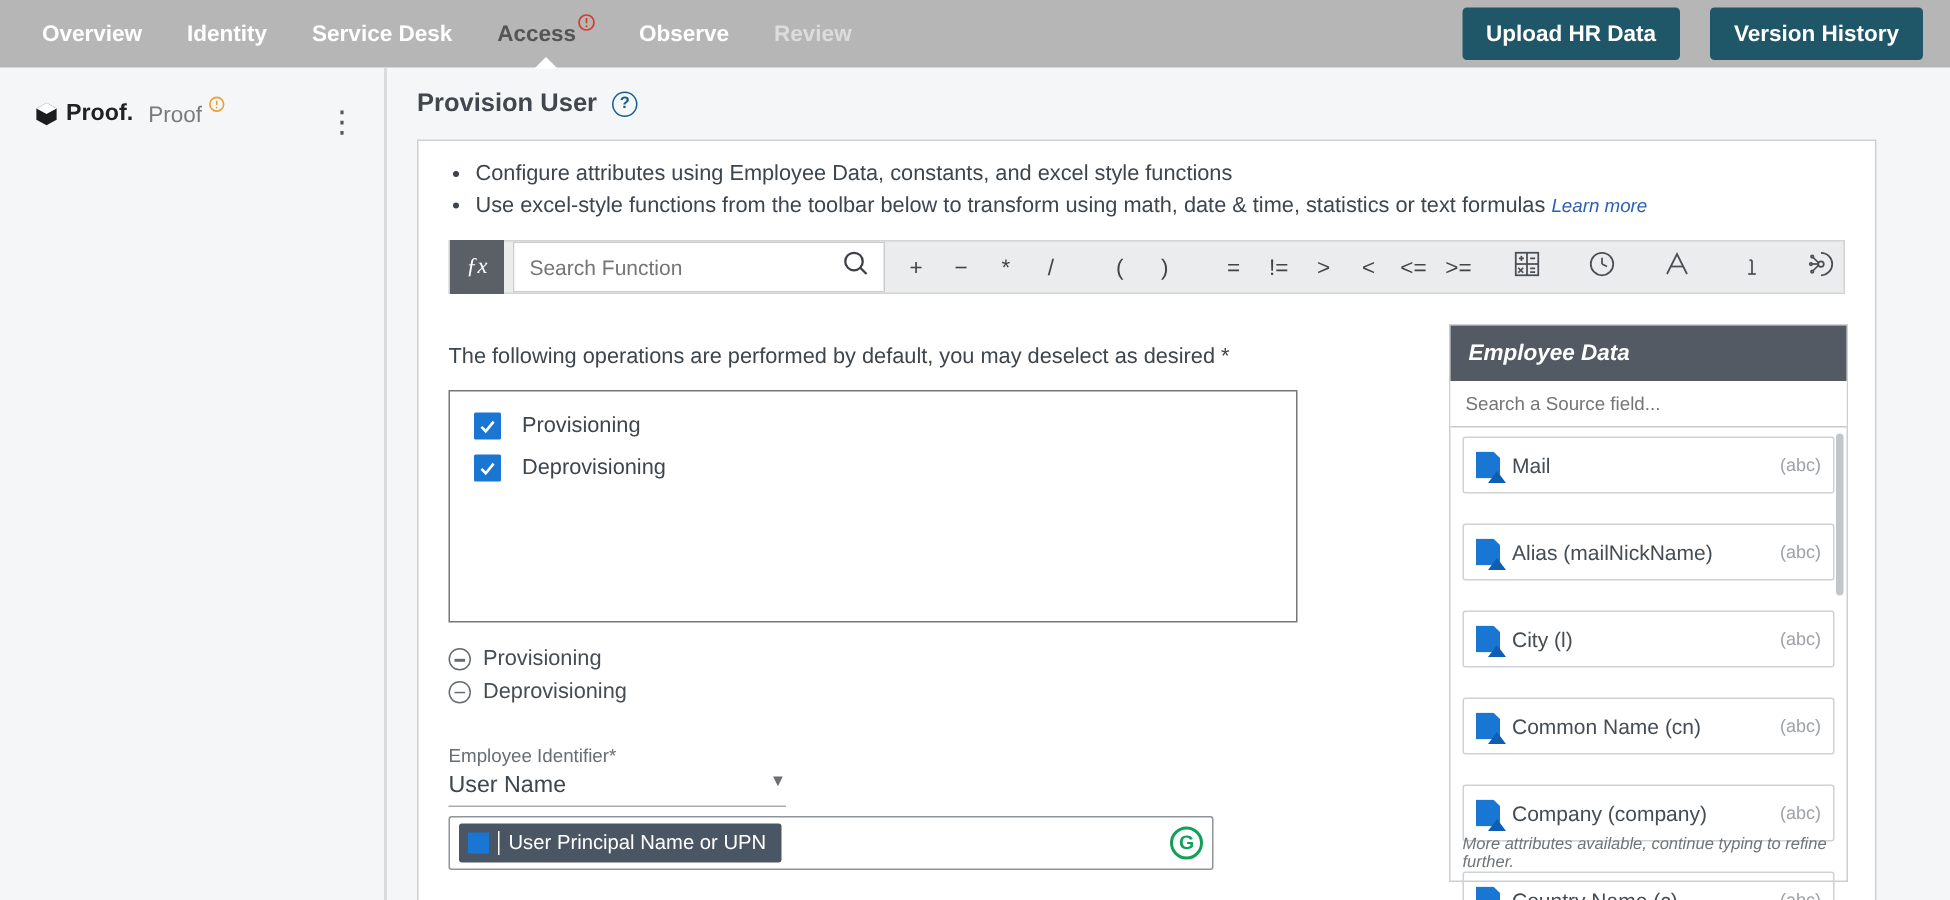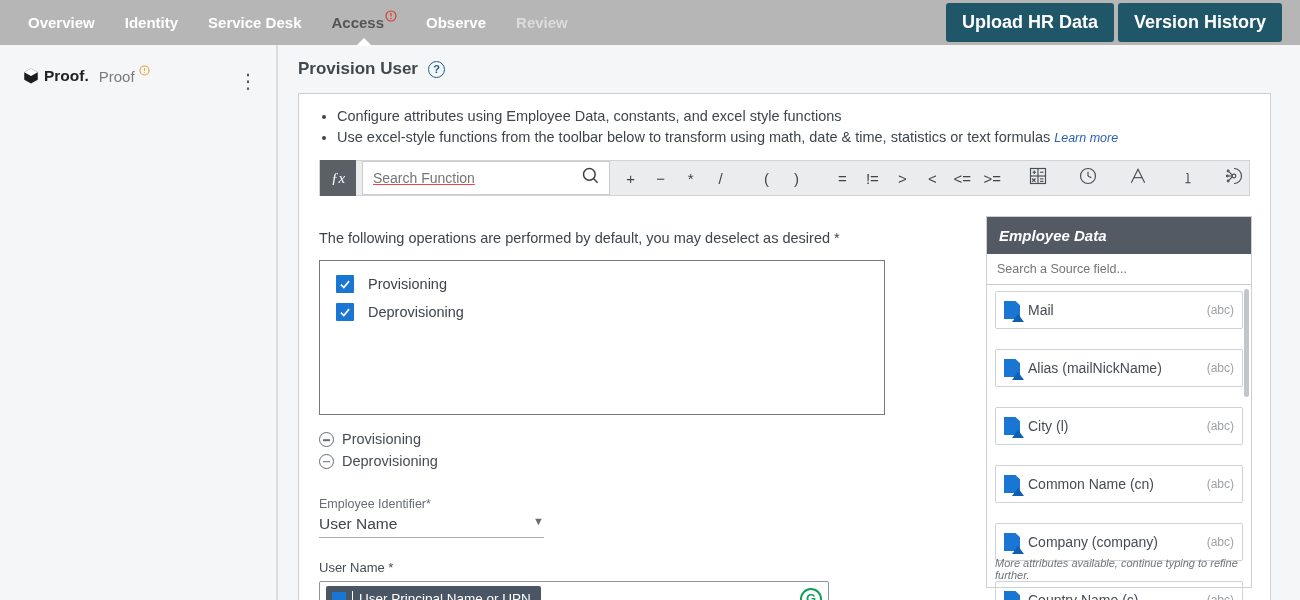--- a/index.html
+++ b/index.html
@@ -7,45 +7,45 @@
 
   
   .topnav { height:45px; background:#b6b6b6; display:flex; align-items:center; padding:0 18px 0 28px; }
   .nav-tabs { display:flex; gap:30px; align-items:flex-end; height:100%; }
   .nav-tab { font-weight:600; font-size:15px; color:#fff; cursor:pointer; position:relative; display:flex; align-items:center; height:100%; }
   .nav-tab.active { color:#555; }
   .nav-tab.active::after { content:""; position:absolute; bottom:-1px; left:50%; transform:translateX(-50%); width:0; height:0; border-left:8px solid transparent; border-right:8px solid transparent; border-bottom:8px solid #fff; }
   .nav-tab.dim { color:#dcdcdc; }
   .nav-sup { position:relative; top:-6px; left:1px; }
   .spacer { flex:1; }
-  .btn { background:#1f5668; color:#fff; padding:9px 16px; border-radius:3px; font-weight:600; font-size:18px; cursor:pointer; border:none; margin-left:4px; }
+  .btn { background:#1f5668; color:#fff; padding:9px 16px; border-radius:3px; font-weight:600; font-size:15px; cursor:pointer; border:none; margin-left:20px; }
 
   
   .layout { display:flex; height:555px; }
-  .sidebar { width:278px; border-right:2px solid #dcdcdc; }
+  .sidebar { width:258px; border-right:2px solid #dcdcdc; }
   .side-hdr { display:flex; align-items:center; padding:22px 14px 18px 22px; gap:10px; position:relative; }
   .logo-txt { font-size:15.5px; font-weight:700; color:#222; display:flex; align-items:center; gap:4px;}
   .brand-txt { font-size:15px; color:#7a7a7a; position:relative; }
   .brand-sup { position:relative; top:-6px; left:0px; }
   .kebab { position:absolute; right:18px; top:24px; color:#555; cursor:pointer; font-size:20px; }
   .add-btn { display:block; margin:8px auto; background:#4a5663; color:#fff; border:none; width:200px; padding:11px 0; font-weight:600; font-size:14.5px; border-radius:2px; cursor:pointer; }
 
   
   .main { flex:1; padding:14px 0 0 20px; overflow:hidden; position:relative; }
   .page-title { font-size:17px; font-weight:600; color:#40474e; display:flex; align-items:center; gap:10px; }
   .help-circ { width:17px; height:17px; border:1.6px solid #175f8f; color:#175f8f; border-radius:50%; font-size:11px; display:flex; align-items:center; justify-content:center; font-weight:700; cursor:pointer;}
   .panel { border:1px solid #cfcfcf; margin-top:14px; background:#fff; padding:12px 20px 0 20px; width:973px; height:510px; position:relative; }
   ul.inst { list-style:disc; padding-left:18px; color:#3e454c; font-size:14.5px; line-height:1.45; }
   .learn { color:#2a5fb5; font-size:12.5px; font-style:italic; cursor:pointer; }
 
   
   .ftbar { margin-top:12px; height:36px; background:#eaeced; display:flex; align-items:center; border:1px solid #d3d3d3;}
   .fx { width:36px; height:36px; background:#5b5f66; color:#fff; display:flex; align-items:center; justify-content:center; font-style:italic; font-family:'Times New Roman',serif; font-size:15px;}
   .srch-wrap { background:#fff; height:34px; border:1px solid #ccc; margin:0 6px 0 6px; display:flex; align-items:center; width:248px;}
-  .srch { border:none; flex:1; height:100%; padding:0 10px; font-size:14px; outline:none; color:#ef4444;text-decoration:underline;}
+  .srch { border:none; flex:1; height:100%; padding:0 10px; font-size:14px; outline:none; color:#ef4444;}
   .srch-ic { padding:0 8px; color:#444; }
   .op { width:30px; text-align:center; color:#444; font-size:15px; cursor:pointer; }
   .opgap { width:16px; }
   .ticon { width:30px; text-align:center; color:#444; cursor:pointer; font-size:18px;}
 
   .opnote { margin-top:34px; font-size:14.5px; color:#3d454d; }
   .opsbox { border:1px solid #777; margin-top:14px; width:566px; height:155px; padding:14px 16px; }
   .chkrow { display:flex; align-items:center; gap:14px; margin-bottom:10px; font-size:14.5px; color:#3d454d;}
   .chk { width:18px; height:18px; background:#1976d2; display:flex; align-items:center; justify-content:center; border-radius:1px;}
   .chk svg { width:14px; height:14px; }
@@ -258,21 +258,20 @@
             <span>Deprovisioning</span>
           </div>
       </div>
 
       <div class="fld-lbl">Employee Identifier*</div>
       <div class="select">
         <span>User Name</span>
         <span class="dd">▼</span>
       </div>
 
-      <div class="fld-lbl2">User Name *</div>
       <div class="chip-in">
         <span class="chip">
           <span class="chip-sq"></span>
           <span class="cursor"></span>
           <span>User Principal Name or UPN</span>
         </span>
         <span class="gram">G</span>
       </div>
 
       <div class="edp">

